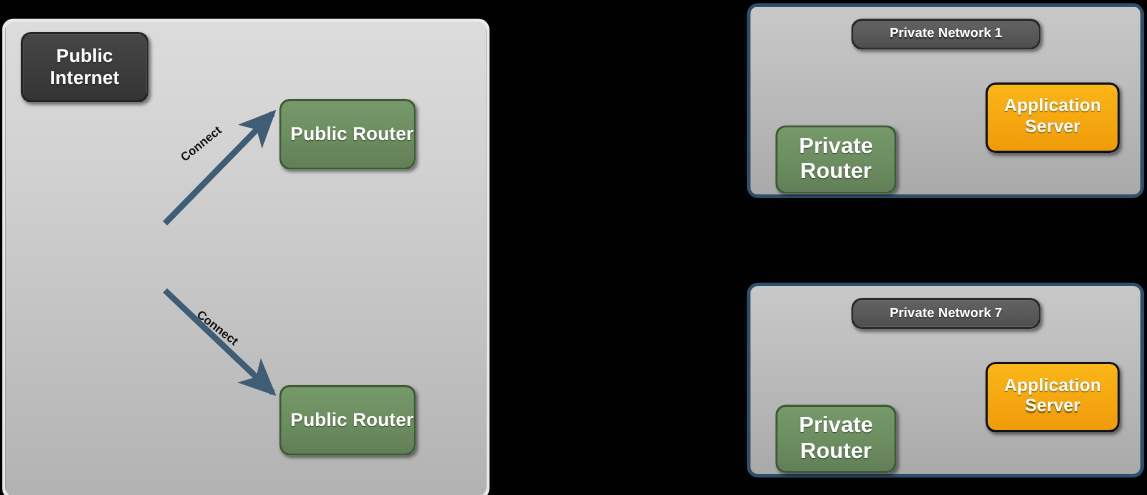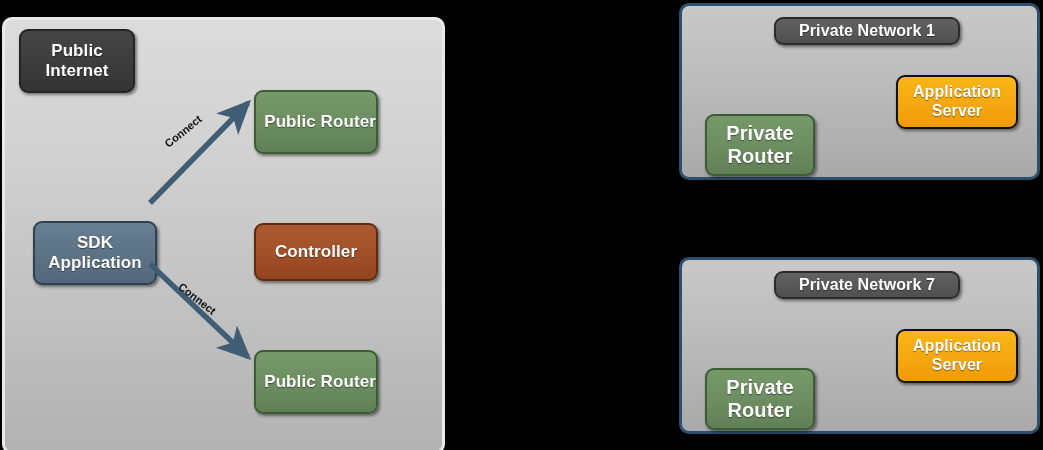--- a/index.html
+++ b/index.html
@@ -93,23 +93,23 @@
   }
 
   
   .n-public-internet { left: 14px;  top: 9px;   width: 116px; height: 64px;  font-size: 17px; }
   .n-sdk-app        { left: 28px;  top: 201px; width: 124px; height: 64px;  font-size: 17px; }
   .n-controller     { left: 249px; top: 203px; width: 124px; height: 58px;  font-size: 17px; }
   .n-router-top     { left: 249px; top: 70px;  width: 124px; height: 64px;  font-size: 17px; }
   .n-router-bot     { left: 249px; top: 330px; width: 124px; height: 64px;  font-size: 17px; }
 
   
-  .n-net-title { left: 92px; top: 11px;  width: 186px; height: 28px; font-size: 16px; }
+  .n-net-title { left: 92px; top: 11px;  width: 172px; height: 28px; font-size: 12px; }
   .n-priv-rtr  { left: 23px; top: 69px;  width: 110px; height: 62px; font-size: 20px; margin-top: 39px; }
-  .n-app-srv   { left: 214px;top: 69px;  width: 122px; height: 54px; font-size: 16px; }
+  .n-app-srv   { left: 214px;top: 69px;  width: 122px; height: 64px; font-size: 16px; }
 
   
   #arrow-layer {
     position: absolute;
     left: 0; top: 0;
     width: 1043px; height: 450px;
     pointer-events: none;
   }
   .edge-label {
     position: absolute;
@@ -130,27 +130,21 @@
   <div class="panel panel-public">
 
     <div class="node node-dark n-public-internet">
       <span>Public Internet</span>
     </div>
 
     <div class="node node-green n-router-top">
       <span>Public Router</span>
     </div>
 
-    <div class="node node-slate n-sdk-app">
-      <span>SDK Application</span>
-    </div>
 
-    <div class="node node-rust n-controller">
-      <span>Controller</span>
-    </div>
 
     <div class="node node-green n-router-bot">
       <span>Public Router</span>
     </div>
   </div>
 
   <svg id="arrow-layer" viewBox="0 0 1043 450">
     <defs>
       <marker id="arrowhead" markerWidth="7" markerHeight="7" refX="5.4" refY="3" orient="auto" markerUnits="strokeWidth">
         <path d="M0,0.2 L6.2,3 L0,5.8 L1.6,3 Z" fill="#3f5d74"></path>

